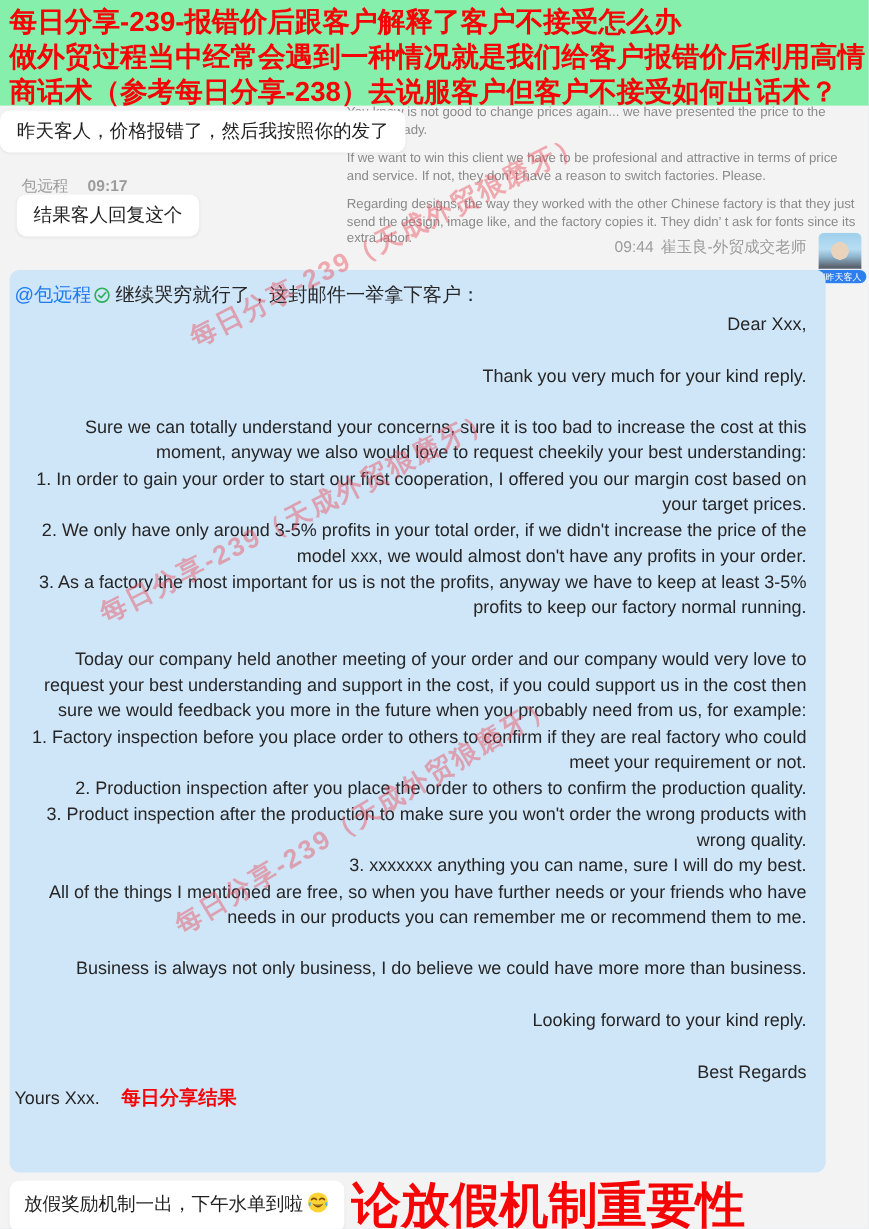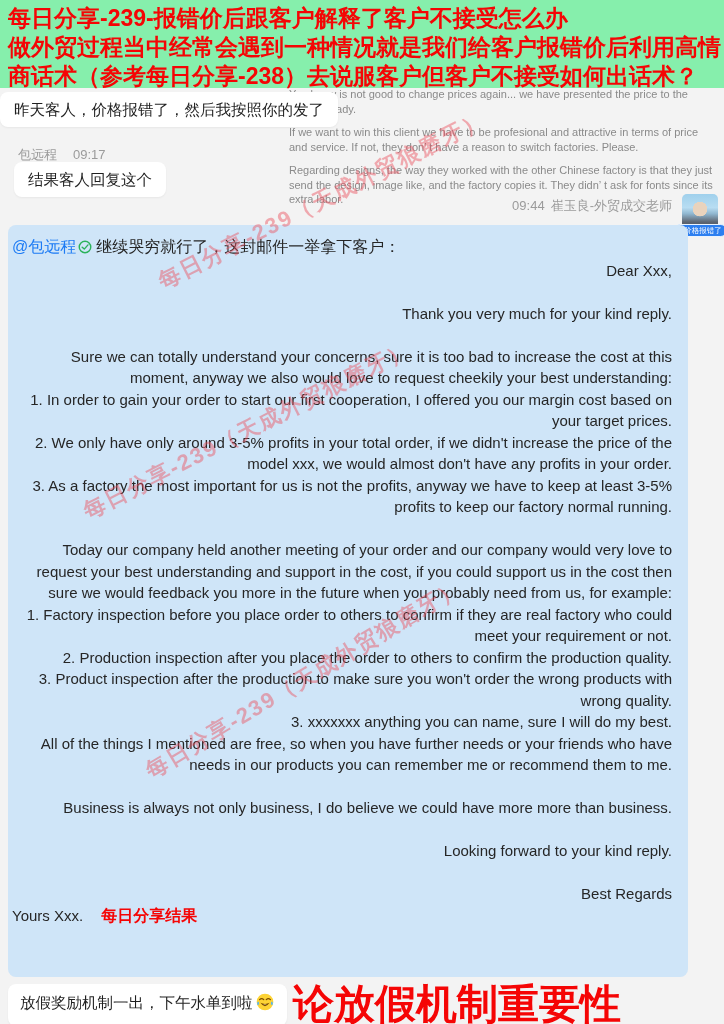--- a/index.html
+++ b/index.html
@@ -27,21 +27,21 @@
     position:absolute; background:#ffffff; border-radius:8px;
     padding:8px 14px; font-size:15.5px; color:#1f1f1f; line-height:19px;
     box-shadow:0 1px 2px rgba(0,0,0,0.05); white-space:nowrap; z-index:3;
   }
   .bubble-1 { left:0; top:92px; }
   .bubble-2 { left:14px; top:162px; }
 
   .sender-row {
     position:absolute; left:18px; top:146px; font-size:13px; color:#9b9b9b; z-index:3;
   }
-  .sender-row .time { margin-left:16px; }
+  .sender-row .time { margin-left:16px;font-weight:bold; }
 
   
   .quote {
     position:absolute; left:289px; top:87px; width:424px;
     font-size:11px; line-height:14.5px; color:#8a8a8a; z-index:1;
   }
   .quote p { margin:0 0 9px 0; }
 
   
   .meta-right {
@@ -121,21 +121,21 @@
     <span class="name">包远程</span><span class="time">09:17</span>
   </div>
 
   <div class="bubble bubble-2">结果客人回复这个</div>
 
   <div class="meta-right">
     <span>09:44</span><span class="name">崔玉良-外贸成交老师</span>
   </div>
 
   <div class="avatar">
-    <span class="avatar-badge"><span class="v">V</span><span>价格报错了</span></span>
+    <span class="avatar-badge"><span class="v">V</span><span>昨天客人</span></span>
   </div>
 
   <div class="bubble-blue">
     <div class="first-line">
       <span class="mention">@包远程</span><span class="check-icon"><svg width="14" height="14" viewBox="0 0 16 16">
             <circle cx="8" cy="8" r="6.6" fill="none" stroke="#2bb25a" stroke-width="1.6"></circle>
             <path d="M4.8 8.2 L7.2 10.4 L11.4 5.6" fill="none" stroke="#2bb25a" stroke-width="1.6" stroke-linecap="round" stroke-linejoin="round"></path>
           </svg></span><span>继续哭穷就行了，这封邮件一举拿下客户：</span>
     </div>
     <div>

